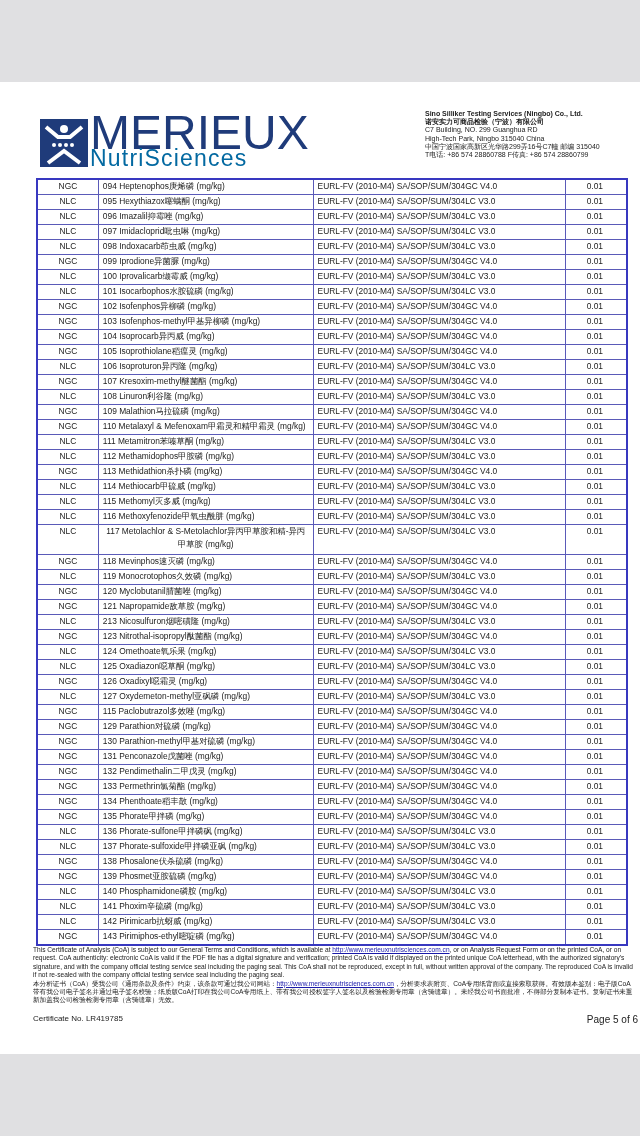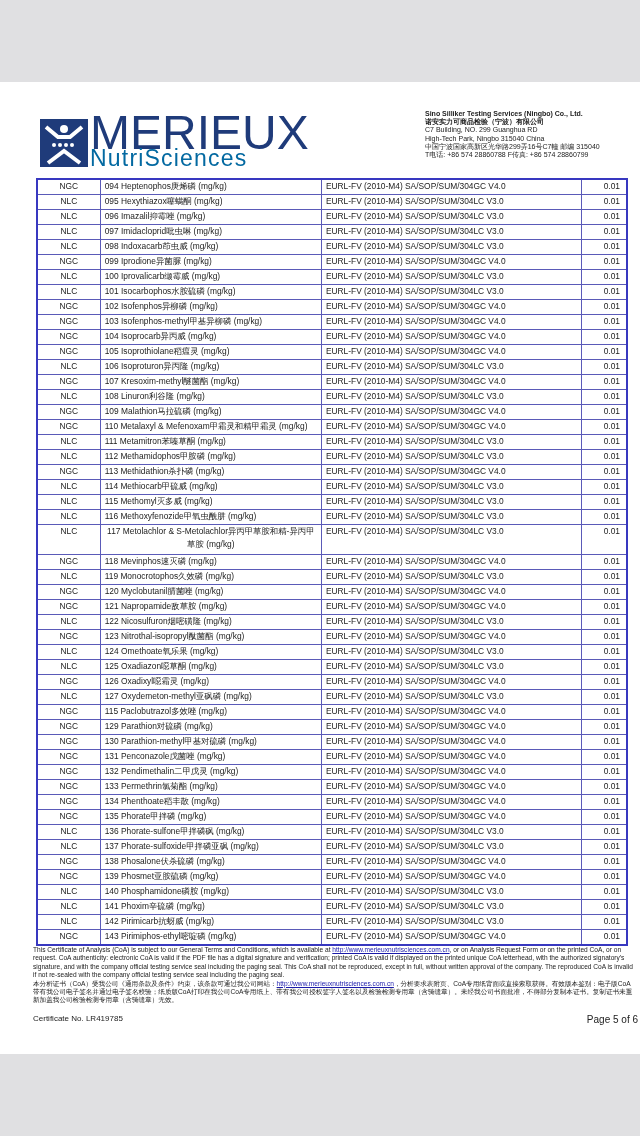--- a/index.html
+++ b/index.html
@@ -9,21 +9,21 @@
   .logo-box { position:absolute; left:0; top:0; width:48px; height:48px; background:#1f3b7a; }
   .logo-merieux { position:absolute; left:50px; top:-4px; font-family:"Liberation Sans", sans-serif; font-size:48px; color:#1f3b7a; letter-spacing:0px; line-height:36px;text-align:center; }
   .logo-nutri { position:absolute; left:50px; top:27px; font-family:"Liberation Sans", sans-serif; font-size:23px; color:#0369a1; letter-spacing:1.2px; line-height:24px;text-align:center; }
   .company { position:absolute; left:425px; top:28px; font-family:"Liberation Sans", sans-serif; font-size:7px; line-height:8.2px; color:#222; }
   .company .bold { font-weight:bold; }
   .tbl { position:absolute; left:36px; top:96px; width:592px; border-collapse:collapse; border:2px solid #3838c0; font-family:"Liberation Sans", sans-serif; font-size:8.4px; color:#222; }
   .tbl td { border:1px solid #5a5ab8; padding:0 4px; height:14px; line-height:13px; vertical-align:top; white-space:nowrap; }
   .tbl td.c1 { width:51px; text-align:center; }
   .tbl td.c2 { width:160px; }
   .tbl td.c3 { width:240px; }
-  .tbl td.c4 { width:32px; text-align:right; padding-right:6px; }
+  .tbl td.c4 { width:32px; text-align:right; padding-right:23px; }
   .tbl tr.tall td { height:29px; white-space:normal; }
   .tbl tr.tall td.c2 { white-space:normal;text-align:center; }
   .disclaimer { position:absolute; left:33px; top:864px; width:604px; font-family:"Liberation Sans", sans-serif; font-size:6.6px; line-height:8.4px; color:#222; }
   .disclaimer a { color:#1a1aaa; text-decoration:underline; }
   .cert { position:absolute; left:33px; top:932px; font-family:Liberation Sans, sans-serif; font-size:8px; color:#222; }
   .pageno { position:absolute; right:2px; top:932px; font-family:"Liberation Sans", sans-serif; font-size:10px; color:#222; }
 </style>
 </head>
 <body>
 
@@ -218,21 +218,21 @@
           <td class="c4">0.01</td>
         </tr>
         <tr>
           <td class="c1">NGC</td>
           <td class="c2">121 Napropamide敌草胺 (mg/kg)</td>
           <td class="c3">EURL-FV (2010-M4) SA/SOP/SUM/304GC V4.0</td>
           <td class="c4">0.01</td>
         </tr>
         <tr>
           <td class="c1">NLC</td>
-          <td class="c2">122 Nicosulfuron烟嘧磺隆 (mg/kg)</td>
+          <td class="c2">213 Nicosulfuron烟嘧磺隆 (mg/kg)</td>
           <td class="c3">EURL-FV (2010-M4) SA/SOP/SUM/304LC V3.0</td>
           <td class="c4">0.01</td>
         </tr>
         <tr>
           <td class="c1">NGC</td>
           <td class="c2">123 Nitrothal-isopropyl酞菌酯 (mg/kg)</td>
           <td class="c3">EURL-FV (2010-M4) SA/SOP/SUM/304GC V4.0</td>
           <td class="c4">0.01</td>
         </tr>
         <tr>

